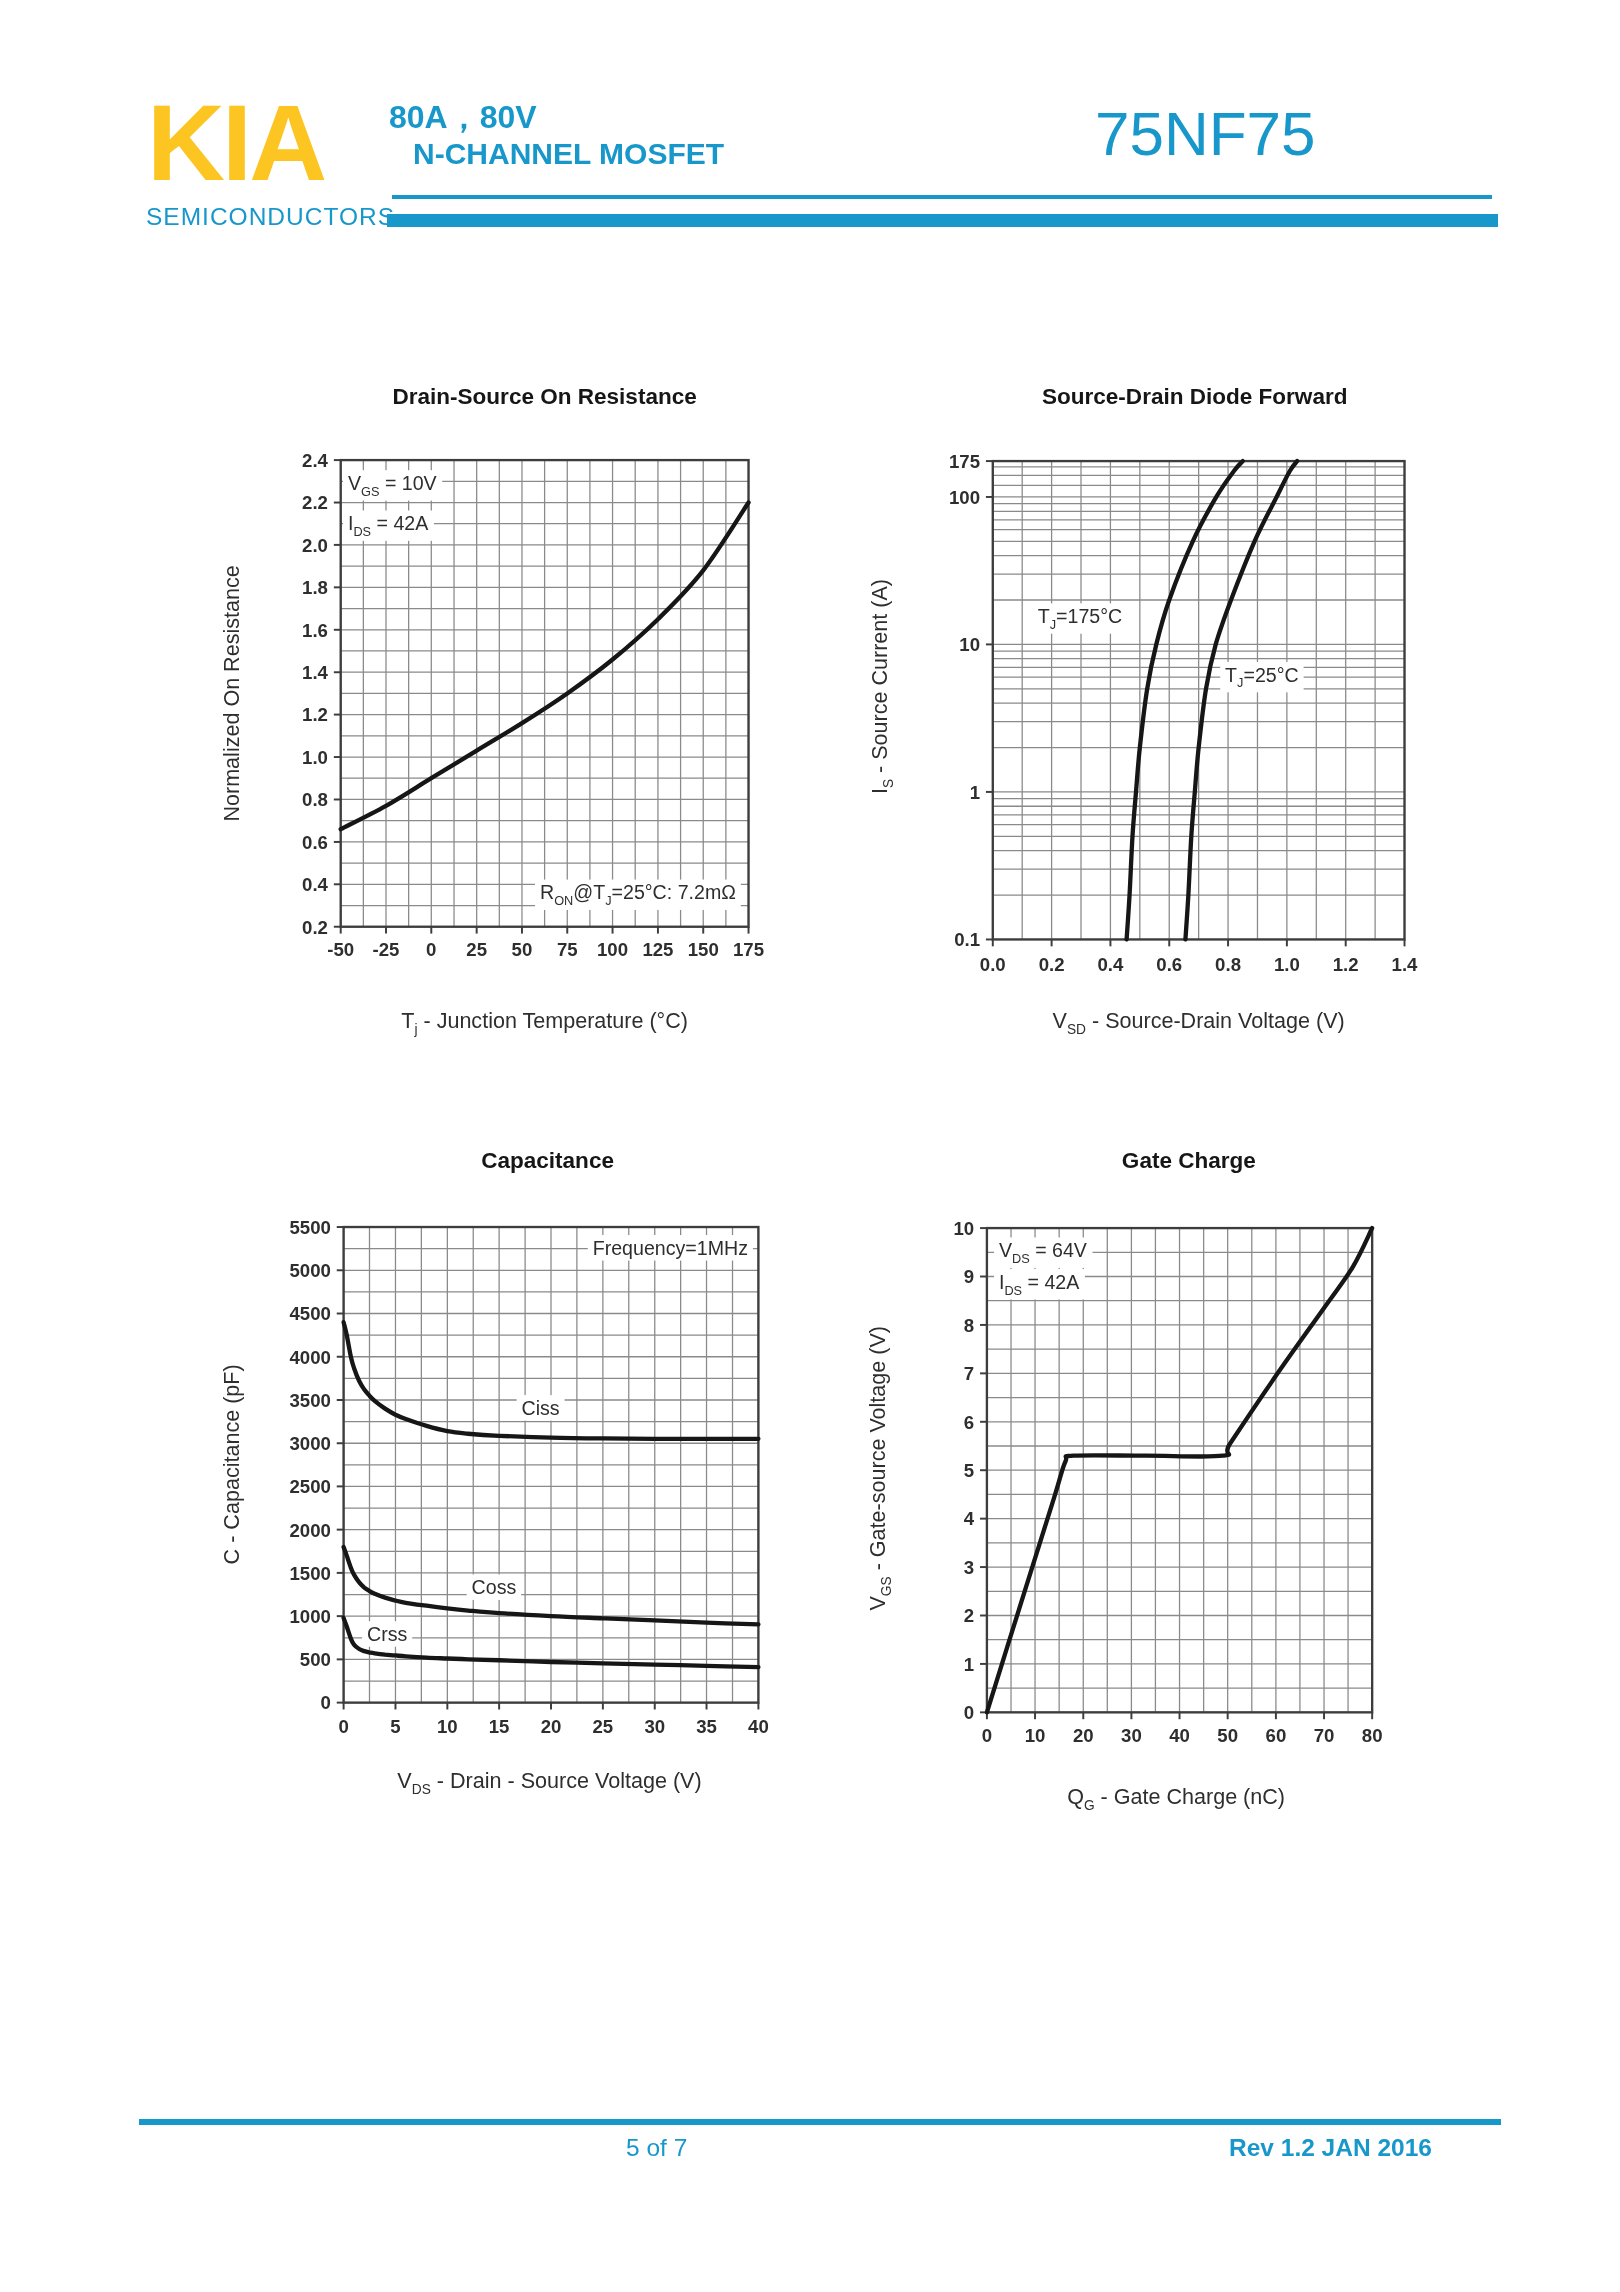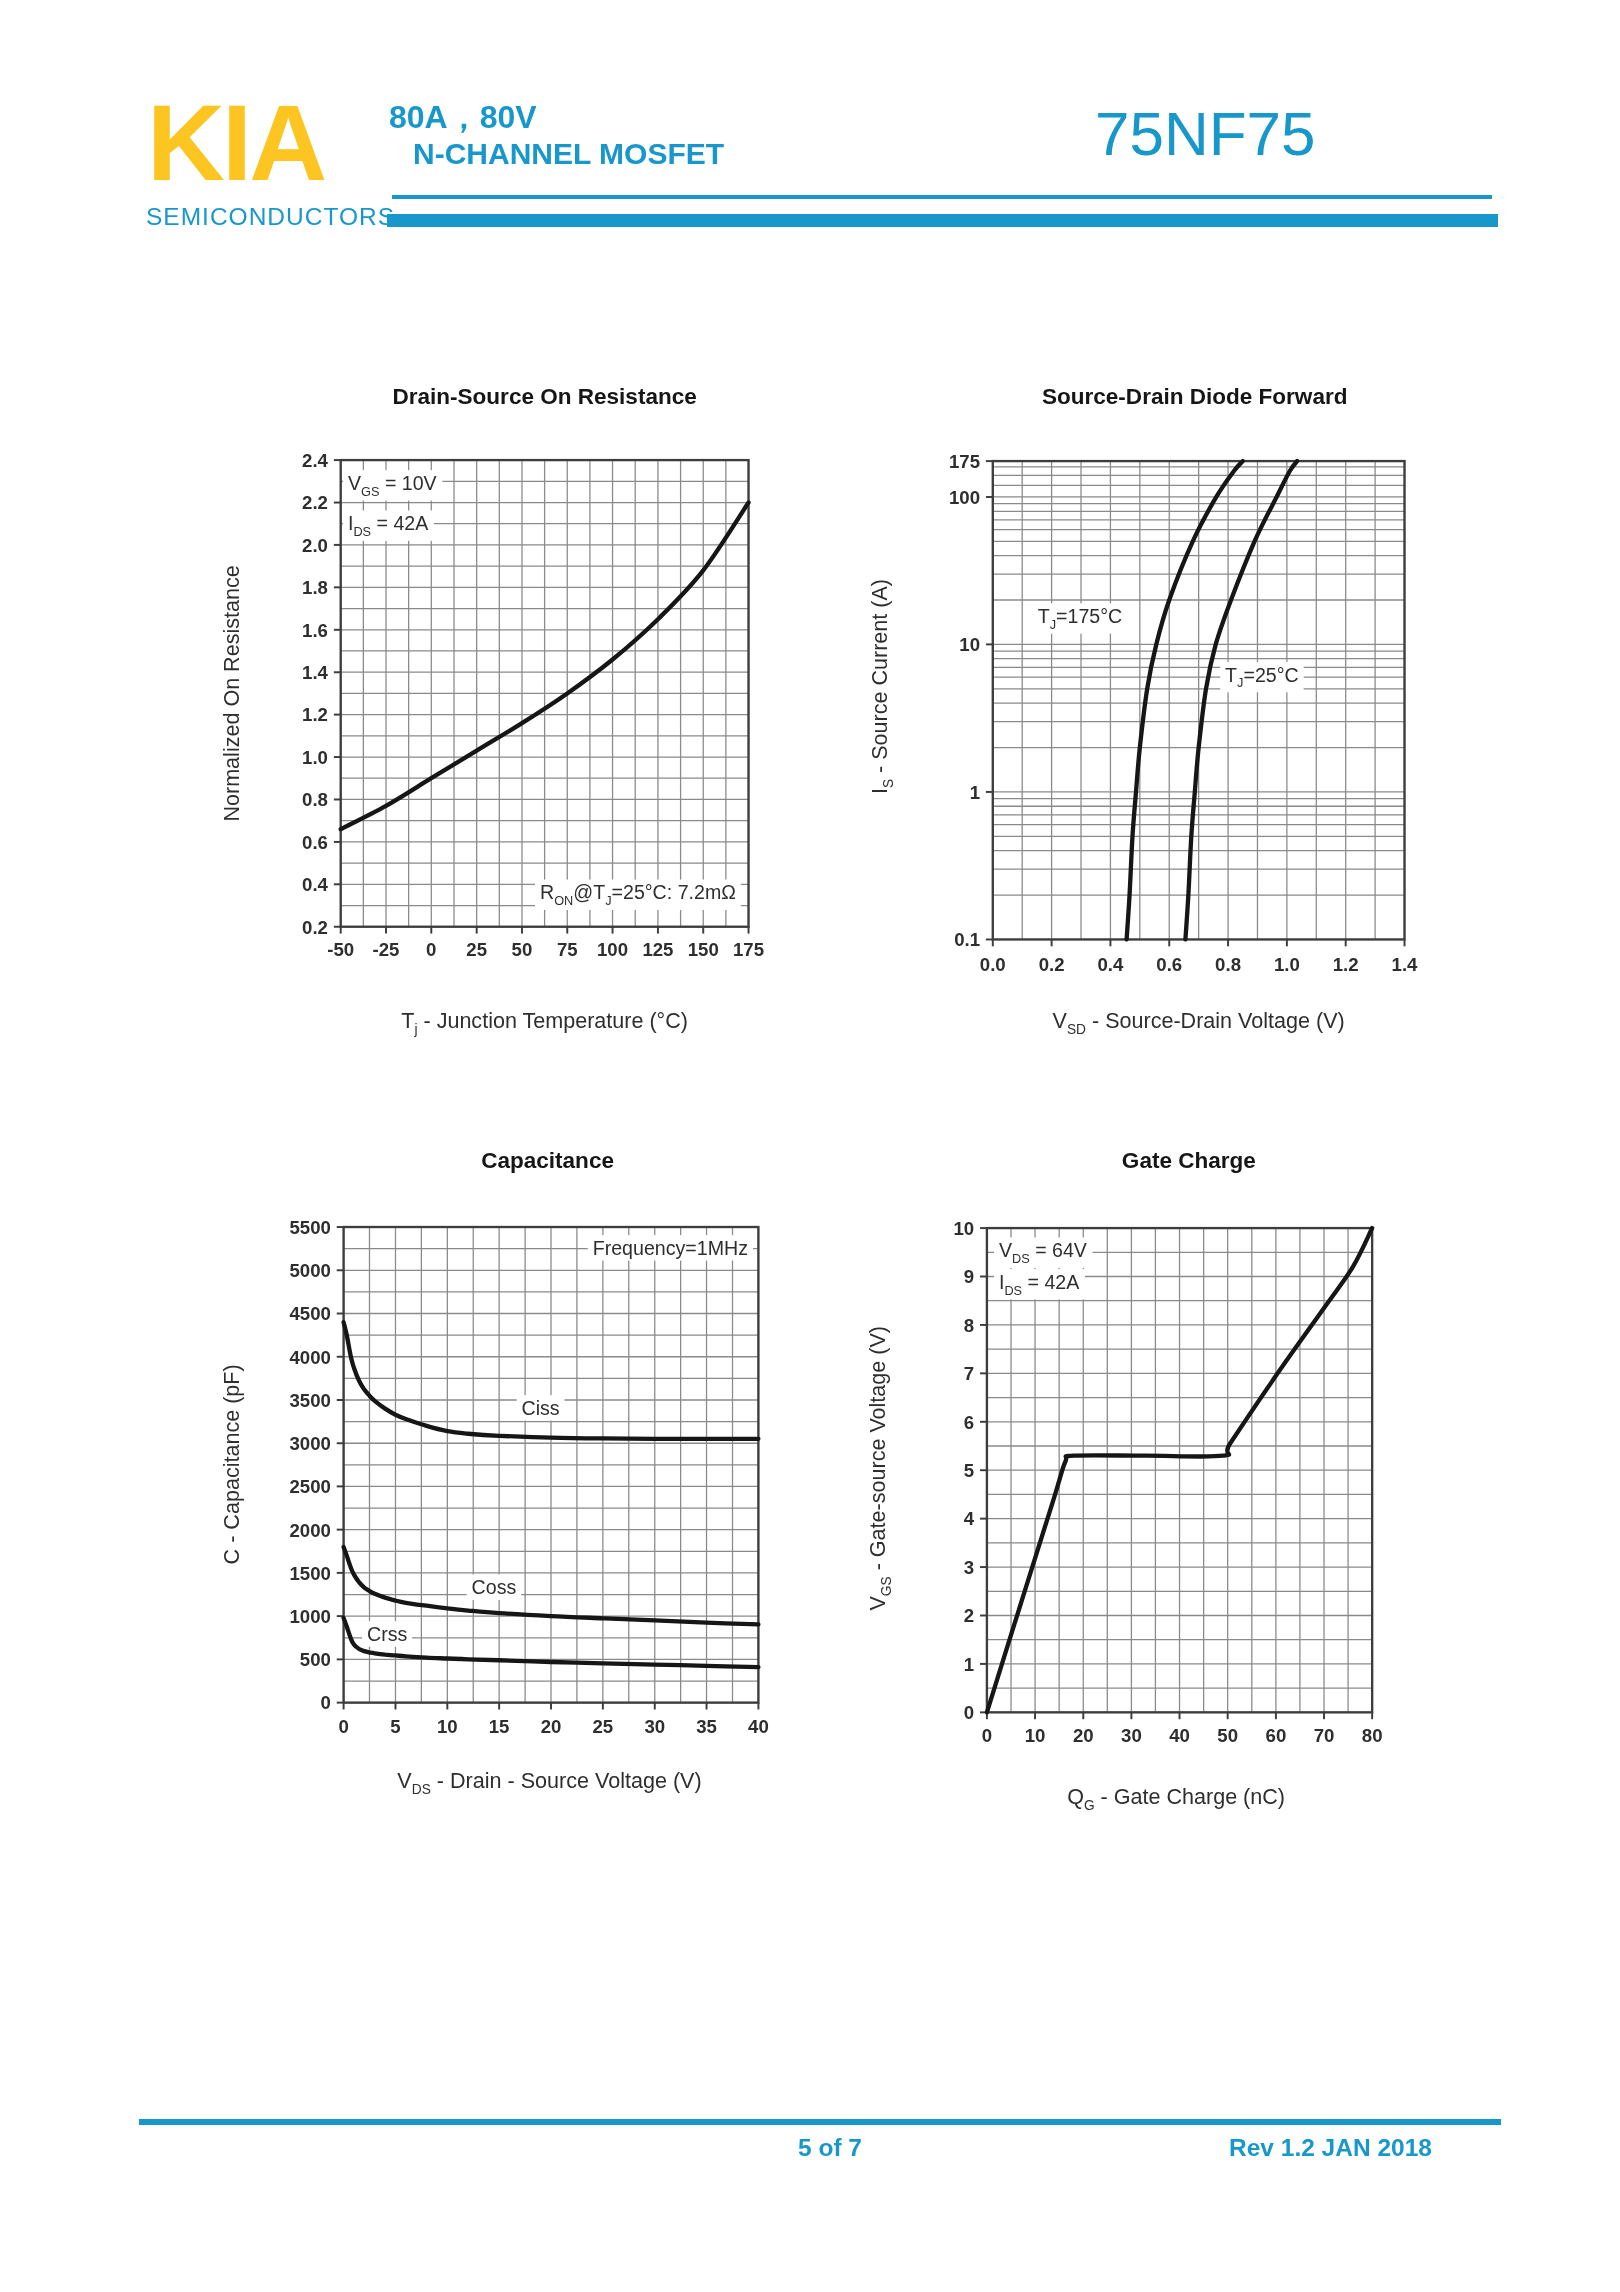--- a/index.html
+++ b/index.html
@@ -14,21 +14,21 @@
   }
   .abs{position:absolute;}
   #kia-logo{left:147px;top:89px;font-size:108px;font-weight:bold;color:var(--logo);letter-spacing:-2.9px;line-height:1;}
   #logo-sub{left:146px;top:203px;font-size:24.5px;color:var(--accent);letter-spacing:1px;}
   #sub-line1{left:389px;top:97px;font-size:32px;font-weight:bold;color:var(--accent);line-height:1.25;}
   #sub-line2{left:389px;top:135px;font-size:30px;font-weight:bold;color:var(--accent);line-height:1.25;margin-left:24px;}
   #part-number{left:1095px;top:94px;width:392px;font-size:62px;font-weight:400;color:var(--accent);line-height:1.3;}
   #rule-thin{left:392px;top:195px;width:1100px;height:3.9px;background:var(--accent);}
   #rule-thick{left:387px;top:214px;width:1111px;height:12.7px;background:var(--accent);}
   #footer-rule{left:139px;top:2119px;width:1362px;height:5.9px;background:var(--accent);}
-  #page-indicator{left:588px;top:2134px;width:274px;text-align:right;font-size:24.5px;font-weight:bold;color:var(--accent);}
+  #page-indicator{left:626px;top:2134px;width:274px;text-align:left;font-size:24.5px;font-weight:normal;color:var(--accent);}
   #revision-label{left:1229px;top:2134px;font-size:24.5px;font-weight:bold;color:var(--accent);}
   svg.chart{position:absolute;}
   svg text{font-family:"Liberation Sans",sans-serif;}
 </style>
 </head>
 <body>
 
 <div>
 
   <header>
@@ -435,17 +435,17 @@
         </g>
         <text x="1213" y="1192" text-anchor="middle" font-size="23" font-weight="bold" fill="#161616">Gate Charge</text>
         <text x="1200" y="1841" text-anchor="middle" font-size="22" fill="#2e2e2e"><tspan>Q</tspan><tspan font-size="14" dy="6">G</tspan><tspan dy="-6"> - Gate Charge (nC)</tspan></text>
         <text x="903" y="1498" text-anchor="middle" font-size="22" fill="#2e2e2e" transform="rotate(-90 903 1498)"><tspan>V</tspan><tspan font-size="14" dy="6">GS</tspan><tspan dy="-6"> - Gate-source Voltage (V)</tspan></text>
       </svg>
   </main>
 
   <footer>
     <div class="abs" id="footer-rule"></div>
     <div class="abs" id="page-indicator">5 of 7</div>
-    <div class="abs" id="revision-label">Rev 1.2 JAN 2018</div>
+    <div class="abs" id="revision-label">Rev 1.2 JAN 2016</div>
   </footer>
 
 </div>
 
 
 </body></html>

